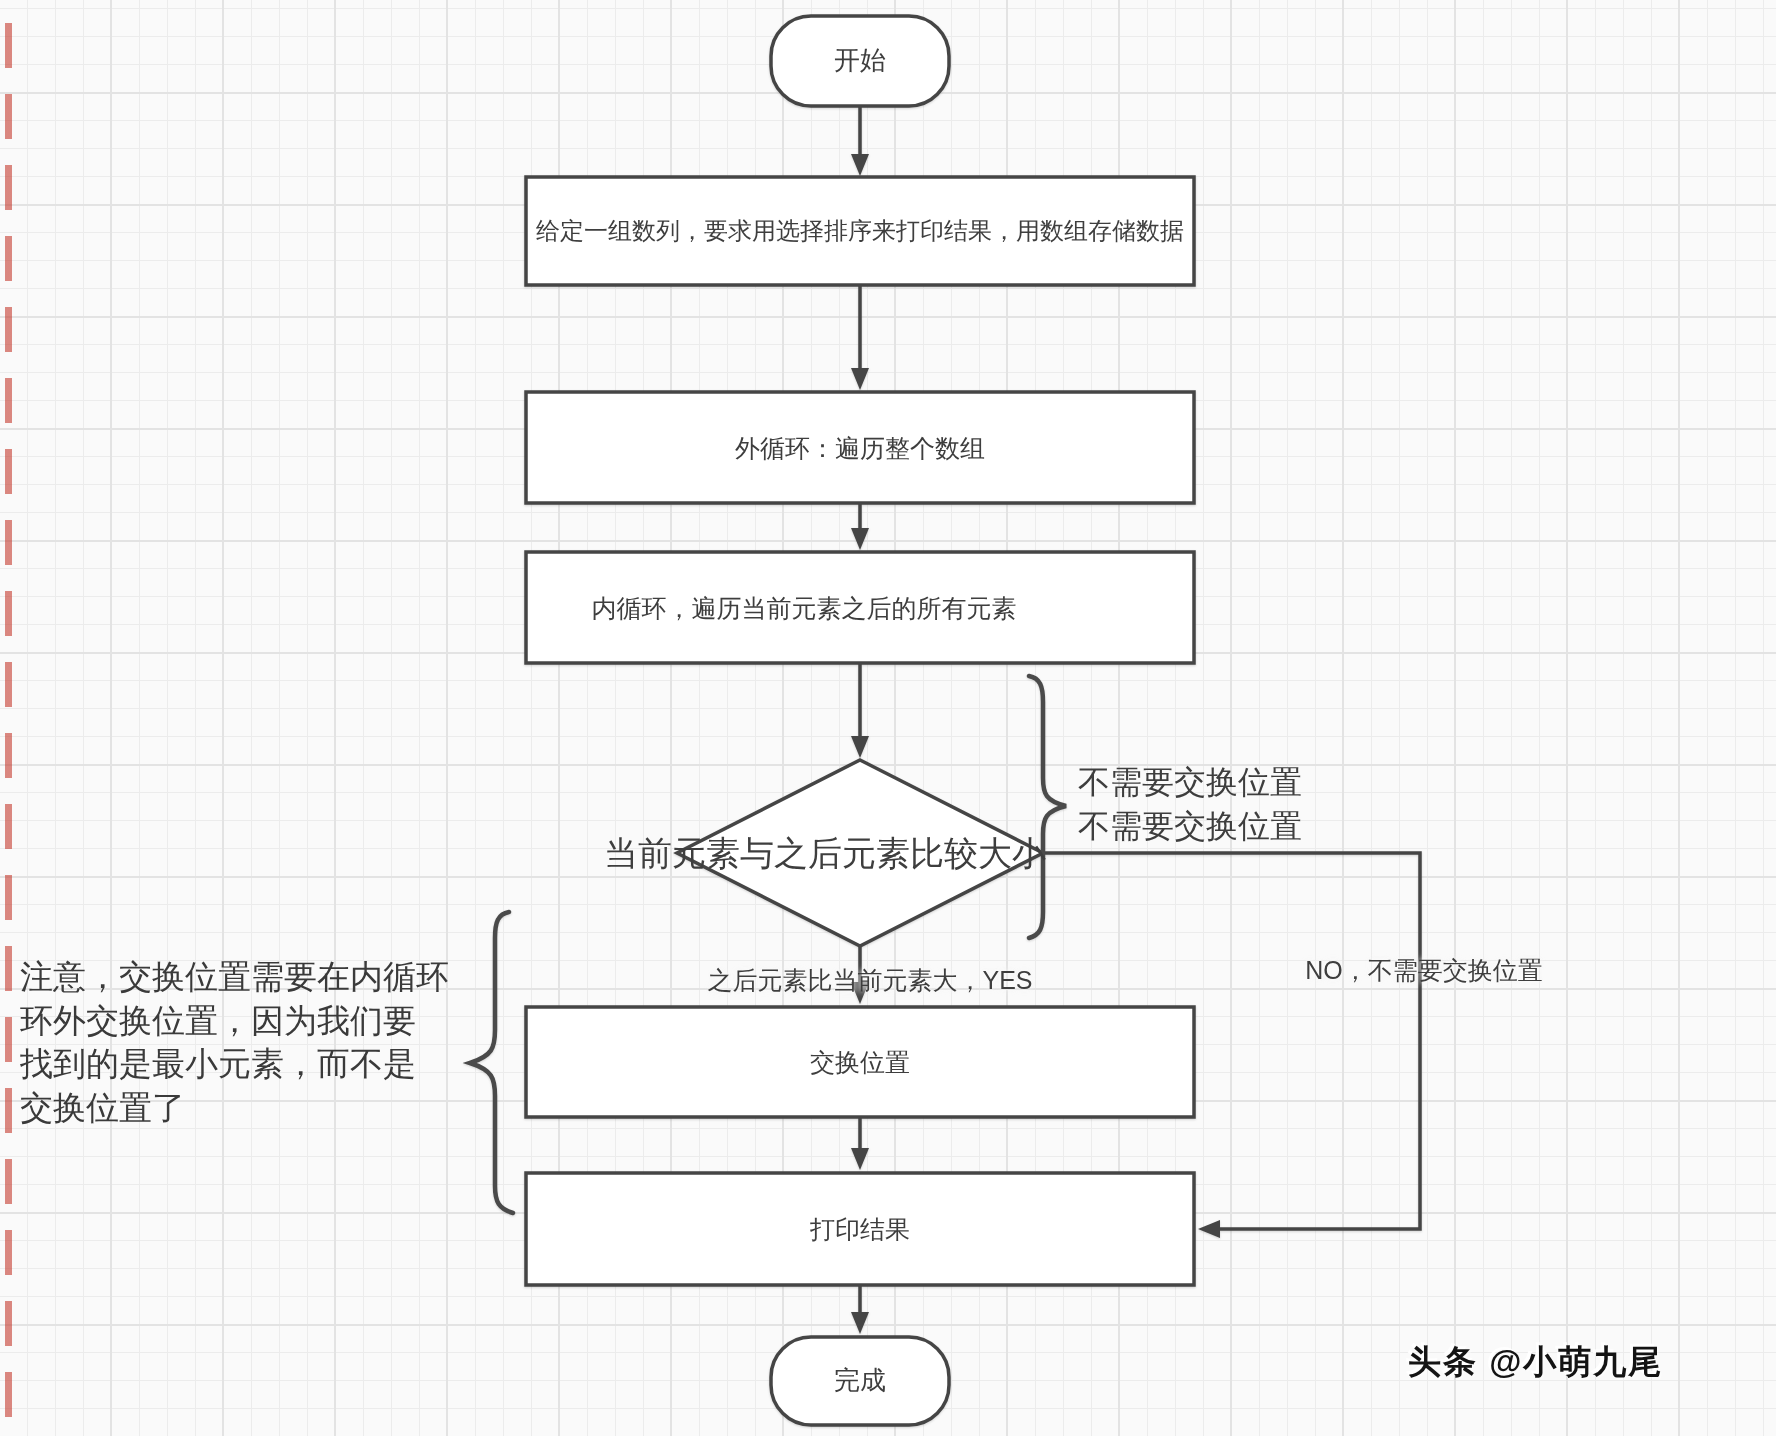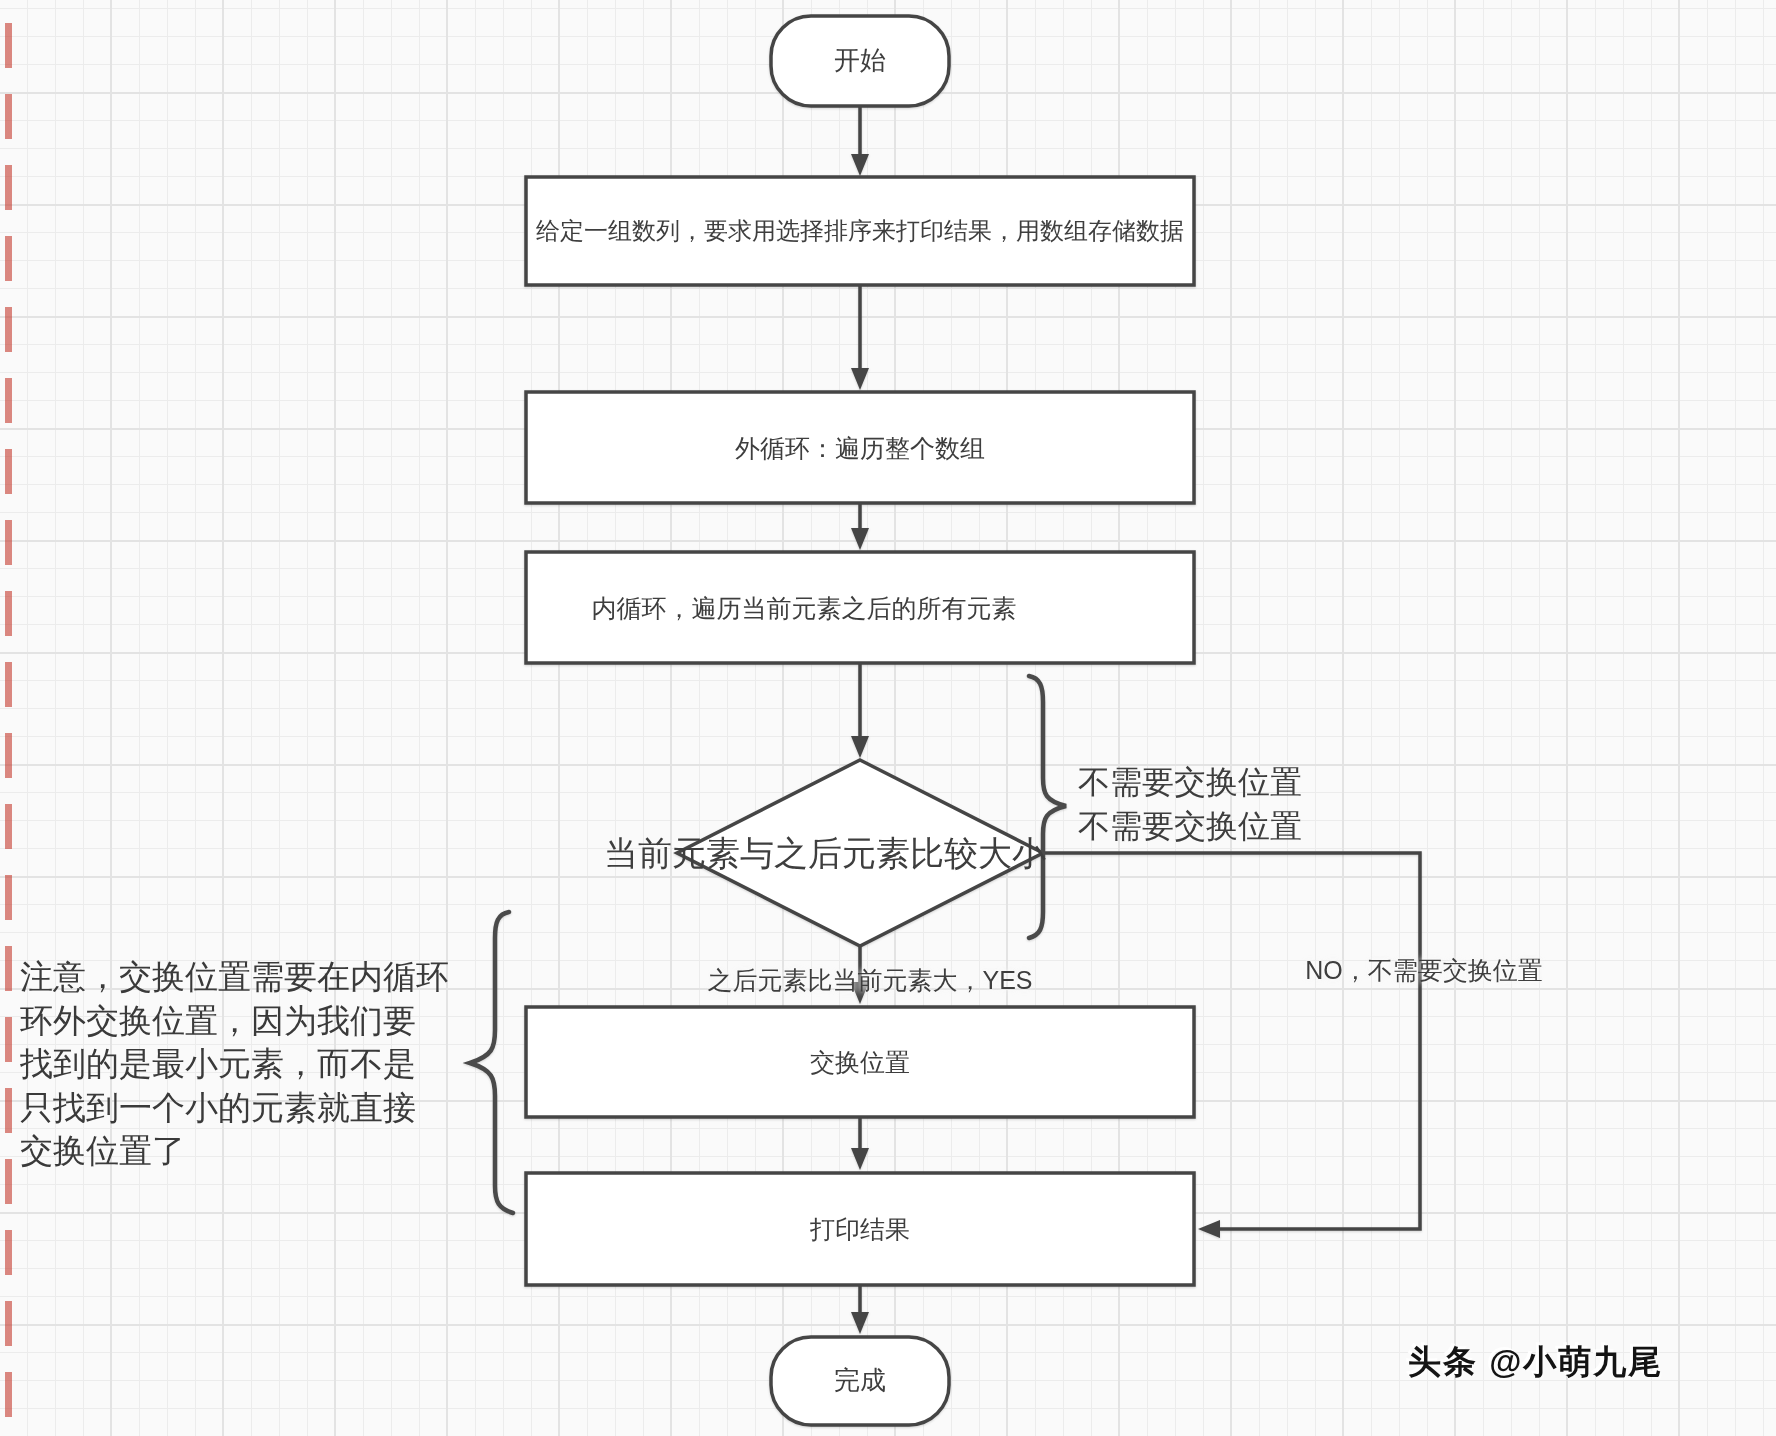--- a/index.html
+++ b/index.html
@@ -136,19 +136,18 @@
 
   <div class="note-right" style="left:1078px;top:760px;">
     <div>不需要交换位置</div>
     <div>不需要交换位置</div>
   </div>
 
   <div class="note-left" style="left:20px;top:955px;width:442px;">
     <div>注意，交换位置需要在内循环</div>
     <div>环外交换位置，因为我们要</div>
     <div>找到的是最小元素，而不是</div>
-    <div>只找到一个小的元素就直接</div>
     <div>交换位置了</div>
   </div>
 
   <div class="watermark" style="left:1408px;top:1340px;">头条 @小萌九尾</div>
 
 </div>
 
 </body></html>

